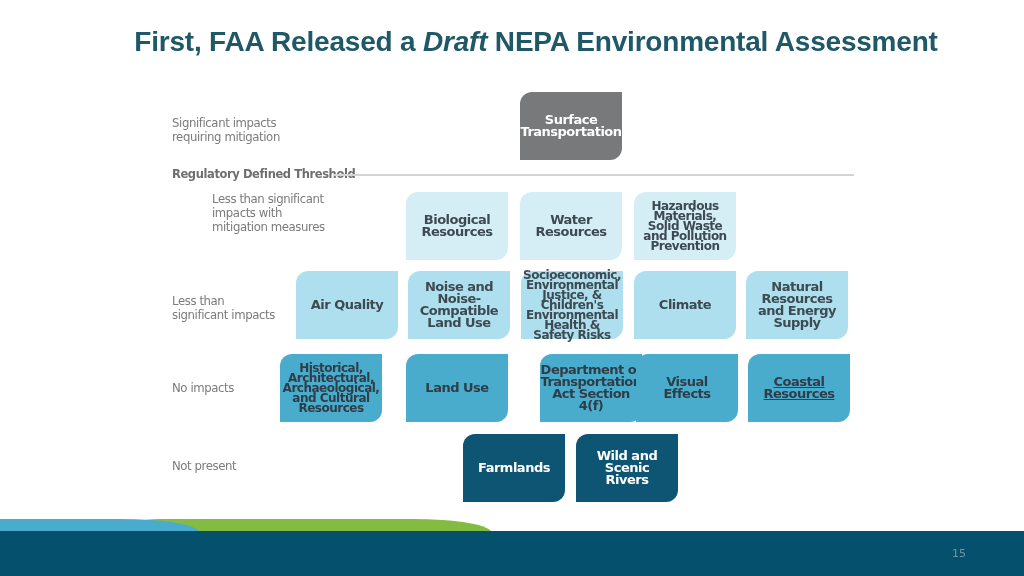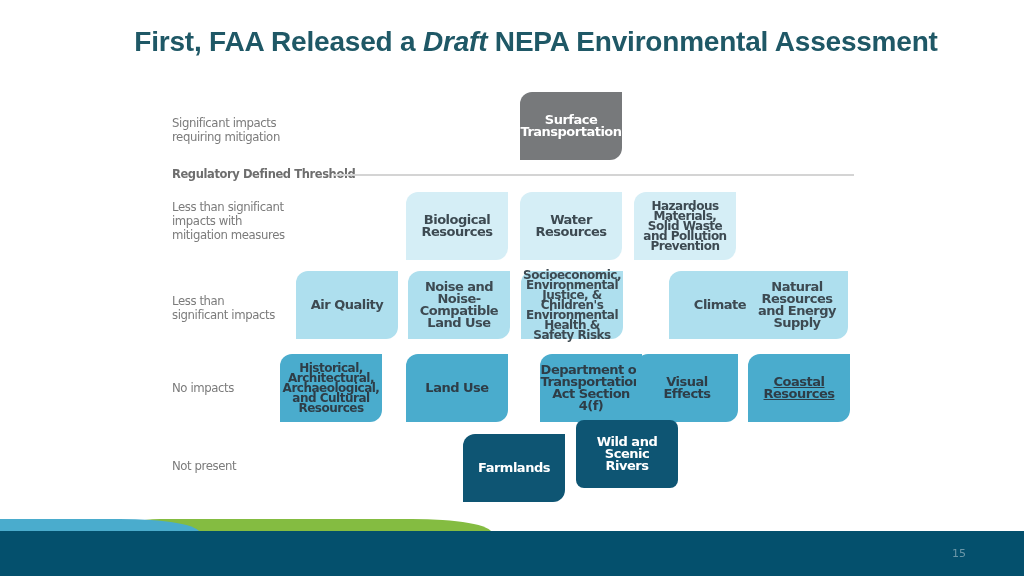--- a/index.html
+++ b/index.html
@@ -55,21 +55,21 @@
 
 <h1 class="title"><span>First, FAA Released a </span><em>Draft</em><span> NEPA Environmental Assessment</span></h1>
 
 <div class="row-label" style="top:116px;">
   <div>Significant impacts</div>
   <div>requiring mitigation</div>
 </div>
 <div class="threshold-label">Regulatory Defined Threshold</div>
 <div class="threshold-line"></div>
 
-<div class="row-label" style="top:200px;">
+<div class="row-label" style="top:192px;margin-left:40px;">
   <div>Less than significant</div>
   <div>impacts with</div>
   <div>mitigation measures</div>
 </div>
 <div class="row-label" style="top:294px;">
   <div>Less than</div>
   <div>significant impacts</div>
 </div>
 <div class="row-label" style="top:381px;">
   <div>No impacts</div>
@@ -80,28 +80,28 @@
 
 <div class="box sig" style="left:520px; top:92px;">Surface Transportation</div>
 
 <div class="box mitig" style="left:406px; top:192px;">Biological Resources</div>
 <div class="box mitig" style="left:520px; top:192px;">Water Resources</div>
 <div class="box mitig small" style="left:634px; top:192px;">Hazardous Materials, Solid Waste and Pollution Prevention</div>
 
 <div class="box less" style="left:296px; top:271px;">Air Quality</div>
 <div class="box less" style="left:408px; top:271px;">Noise and Noise- Compatible Land Use</div>
 <div class="box less small" style="left:521px; top:271px;">Socioeconomic, Environmental Justice, &amp; Children's Environmental Health &amp; Safety Risks</div>
-<div class="box less" style="left:669px; top:271px;">Climate</div>
+<div class="box less" style="left:634px; top:271px;">Climate</div>
 <div class="box less" style="left:746px; top:271px;">Natural Resources and Energy Supply</div>
 
 <div class="box none small" style="left:280px; top:354px;">Historical, Architectural, Archaeological, and Cultural Resources</div>
 <div class="box none" style="left:406px; top:354px;">Land Use</div>
 <div class="box none" style="left:540px; top:354px;">Department of Transportation Act Section 4(f)</div>
 <div class="box none" style="left:636px; top:354px;">Visual Effects</div>
 <div class="box none" style="left:748px; top:354px;text-decoration:underline;">Coastal Resources</div>
 
 <div class="box absent" style="left:463px; top:434px;">Farmlands</div>
-<div class="box absent" style="left:576px; top:420px;border-radius:8px;">Wild and Scenic Rivers</div>
+<div class="box absent" style="left:576px; top:434px;">Wild and Scenic Rivers</div>
 
 <div class="footer-green"></div>
 <div class="footer-blue"></div>
 <div class="footer-band"></div>
 <div class="page-num">15</div>
 
 </body></html>

